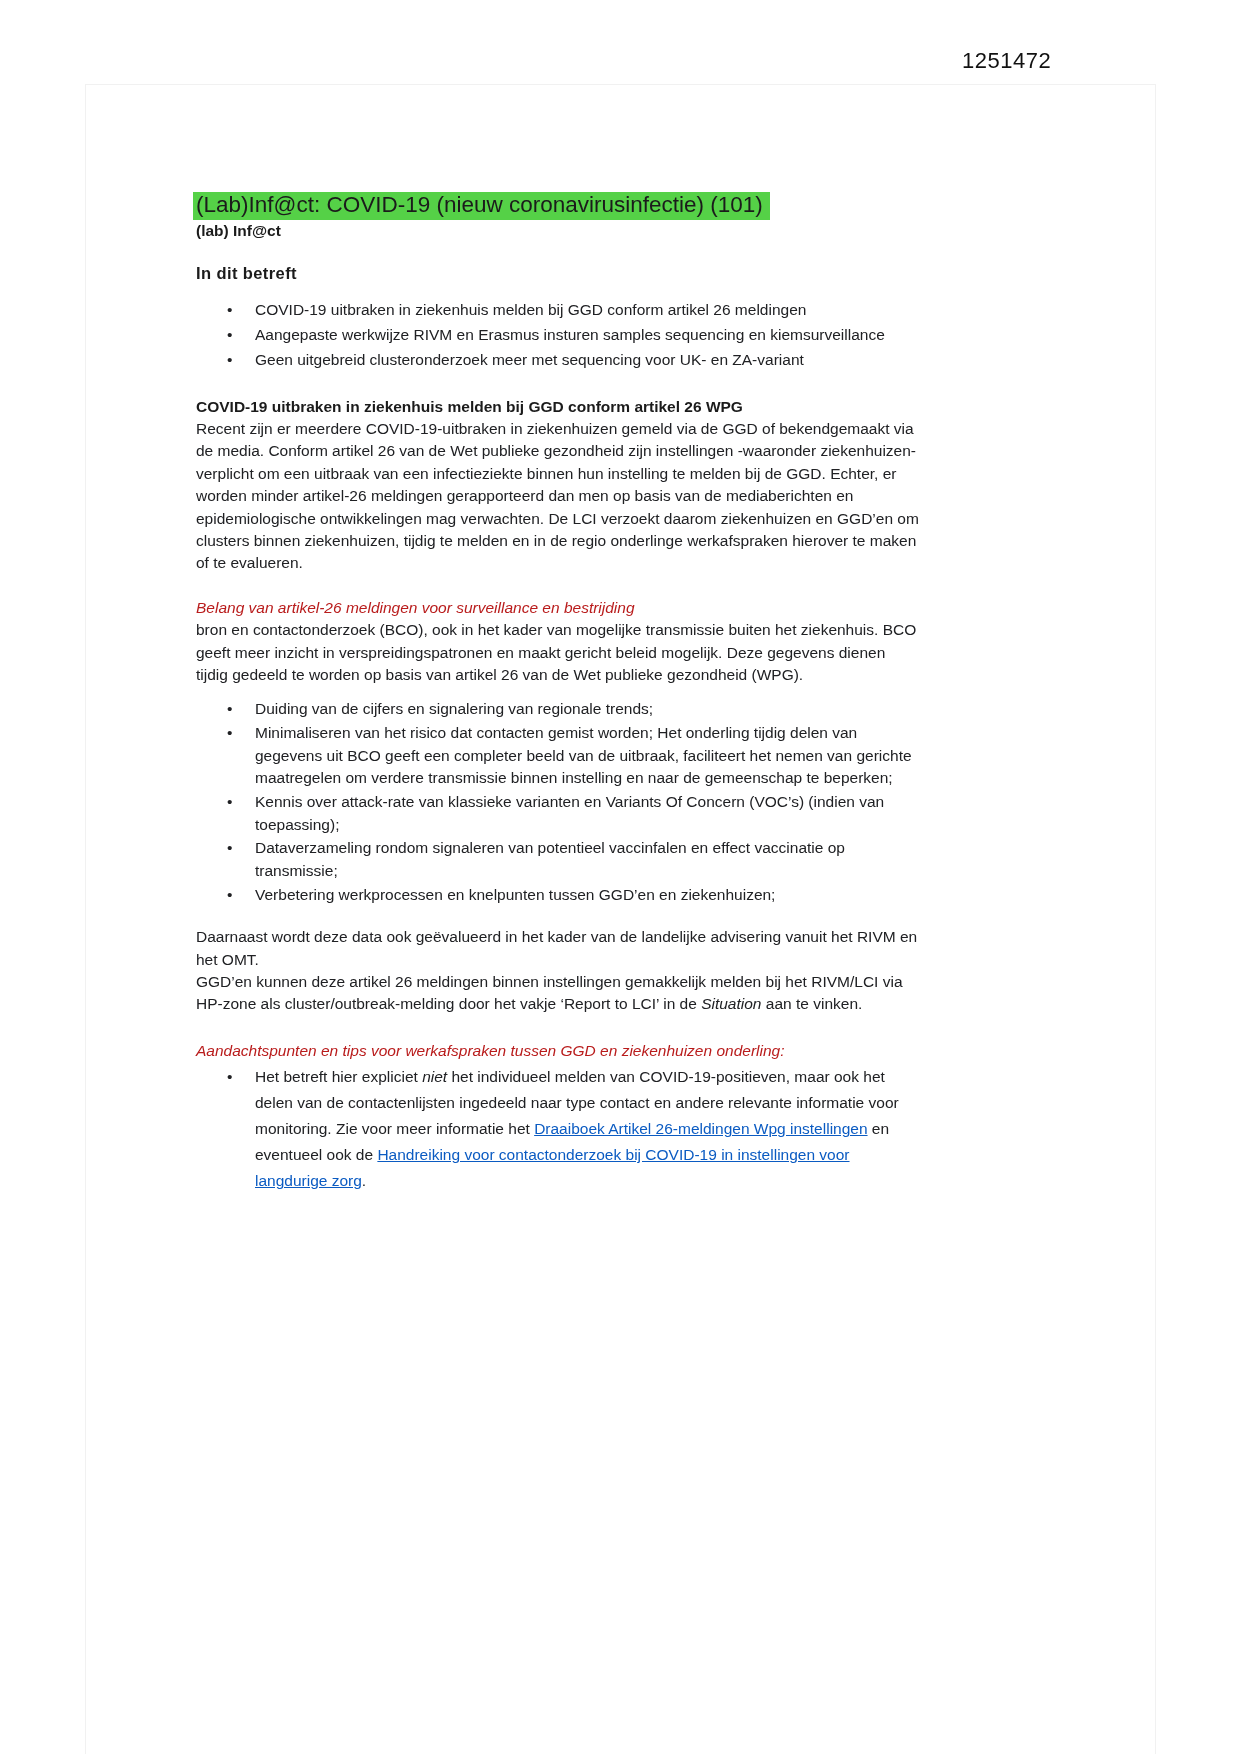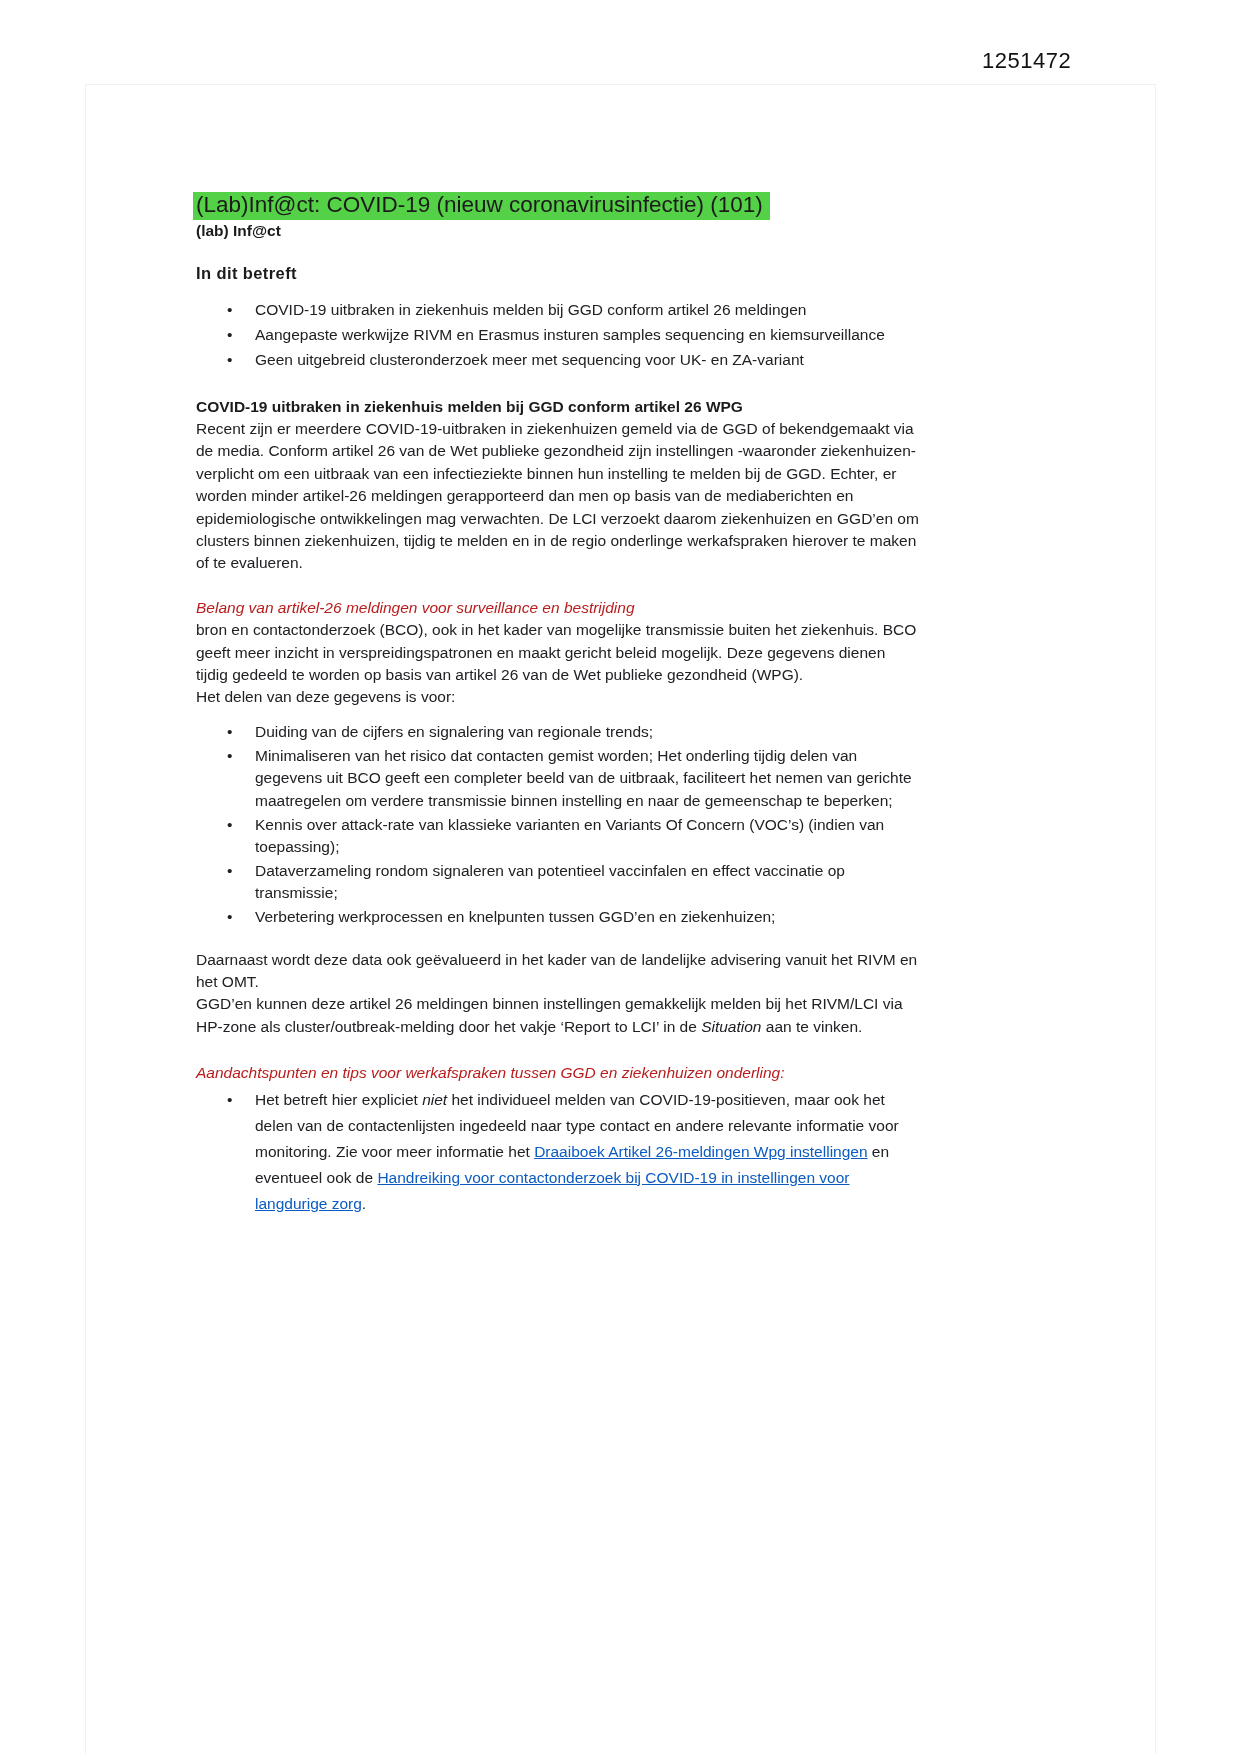--- a/index.html
+++ b/index.html
@@ -8,21 +8,21 @@
     width: 1241px; height: 1754px; position: relative; overflow: hidden;
     font-family: "Liberation Sans", sans-serif;
     color: #202124; font-size: 15.5px; line-height: 22.4px;
   }
   .scan-edge {
     position: absolute; left: 85px; top: 84px; width: 1071px; height: 1670px;
     border: 1px solid #f1f1f1; border-bottom: none; pointer-events: none;
   }
   .doc-number {
     position: absolute; top: 50px; left: 962px;
-    font-size: 22px; color: #111; letter-spacing: 0.5px; margin-left: 20px;
+    font-size: 22px; color: #111; letter-spacing: 0.5px;
   }
   .doc-content { position: absolute; left: 196px; top: 0; width: 724px; }
   .doc-title { margin-top: 190px; font-size: 22.5px; line-height: 30px; color: #1b1b1b; font-weight: 400; }
   .title-highlight { background: var(--highlight-green, #55d147); padding: 0 7px 3px 3px; margin-left: -3px; }
   .lab-label { font-weight: 700; font-size: 15.5px; color: #1b1b1b; }
   .summary-heading { margin-top: 20px; font-size: 16.5px; font-weight: 700; letter-spacing: 0.4px; color: #1b1b1b; }
   .bullet-list { list-style: none; margin-top: 12px; }
   .bullet-item { position: relative; padding-left: 59px; margin-bottom: 1.5px; }
   .bullet-item::before { content: "\2022"; position: absolute; left: 31px; }
   .summary-list { margin-top: 13px; }
@@ -58,21 +58,20 @@
     <li class="bullet-item">Aangepaste werkwijze RIVM en Erasmus insturen samples sequencing en kiemsurveillance</li>
     <li class="bullet-item">Geen uitgebreid clusteronderzoek meer met sequencing voor UK- en ZA-variant</li>
   </ul>
 
   <h3 class="bold-heading">COVID-19 uitbraken in ziekenhuis melden bij GGD conform artikel 26 WPG</h3>
   <p class="body-paragraph">Recent zijn er meerdere COVID-19-uitbraken in ziekenhuizen gemeld via de GGD of bekendgemaakt via de media. Conform artikel 26 van de Wet publieke gezondheid zijn instellingen -waaronder ziekenhuizen- verplicht om een uitbraak van een infectieziekte binnen hun instelling te melden bij de GGD. Echter, er worden minder artikel-26 meldingen gerapporteerd dan men op basis van de mediaberichten en epidemiologische ontwikkelingen mag verwachten. De LCI verzoekt daarom ziekenhuizen en GGD’en om clusters binnen ziekenhuizen, tijdig te melden en in de regio onderlinge werkafspraken hierover te maken of te evalueren.</p>
 
   <h3 class="italic-heading">Belang van artikel-26 meldingen voor surveillance en bestrijding</h3>
   <p class="body-paragraph">
     <span class="line">bron en contactonderzoek (BCO), ook in het kader van mogelijke transmissie buiten het ziekenhuis. BCO geeft meer inzicht in verspreidingspatronen en maakt gericht beleid mogelijk. Deze gegevens dienen tijdig gedeeld te worden op basis van artikel 26 van de Wet publieke gezondheid (WPG).</span>
-    <span class="line">Het delen van deze gegevens is voor:</span>
   </p>
 
   <ul class="bullet-list">
     <li class="bullet-item">Duiding van de cijfers en signalering van regionale trends;</li>
     <li class="bullet-item">Minimaliseren van het risico dat contacten gemist worden; Het onderling tijdig delen van gegevens uit BCO geeft een completer beeld van de uitbraak, faciliteert het nemen van gerichte maatregelen om verdere transmissie binnen instelling en naar de gemeenschap te beperken;</li>
     <li class="bullet-item">Kennis over attack-rate van klassieke varianten en Variants Of Concern (VOC’s) (indien van toepassing);</li>
     <li class="bullet-item">Dataverzameling rondom signaleren van potentieel vaccinfalen en effect vaccinatie op transmissie;</li>
     <li class="bullet-item">Verbetering werkprocessen en knelpunten tussen GGD’en en ziekenhuizen;</li>
   </ul>
 

